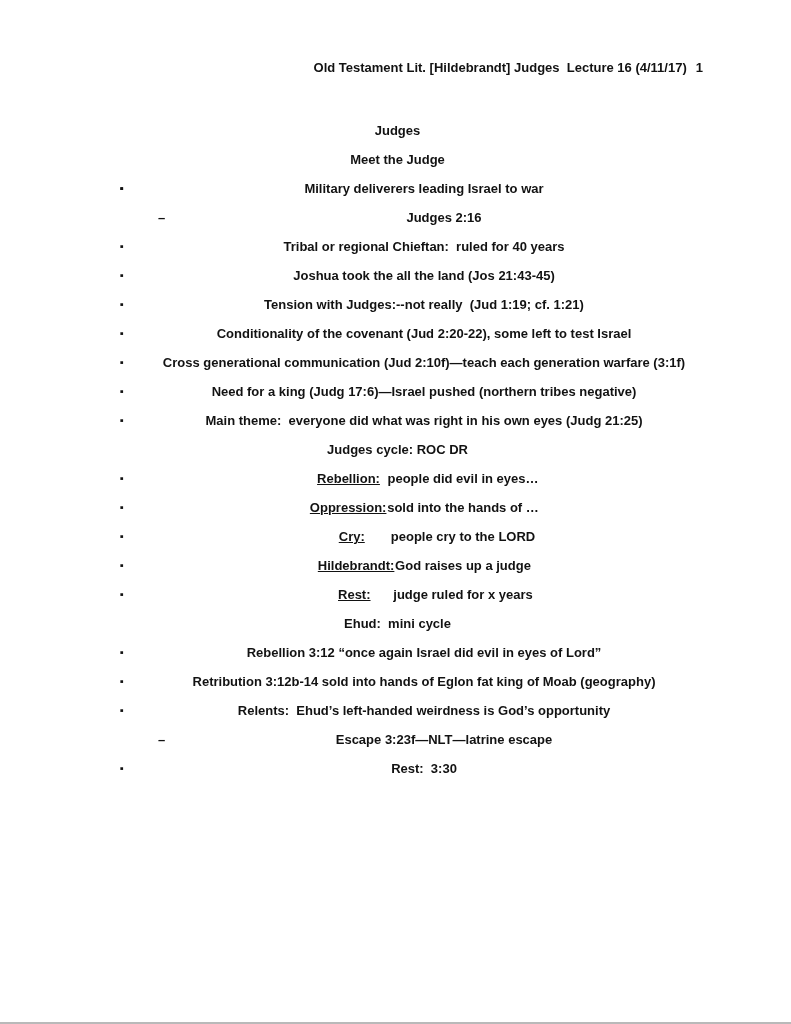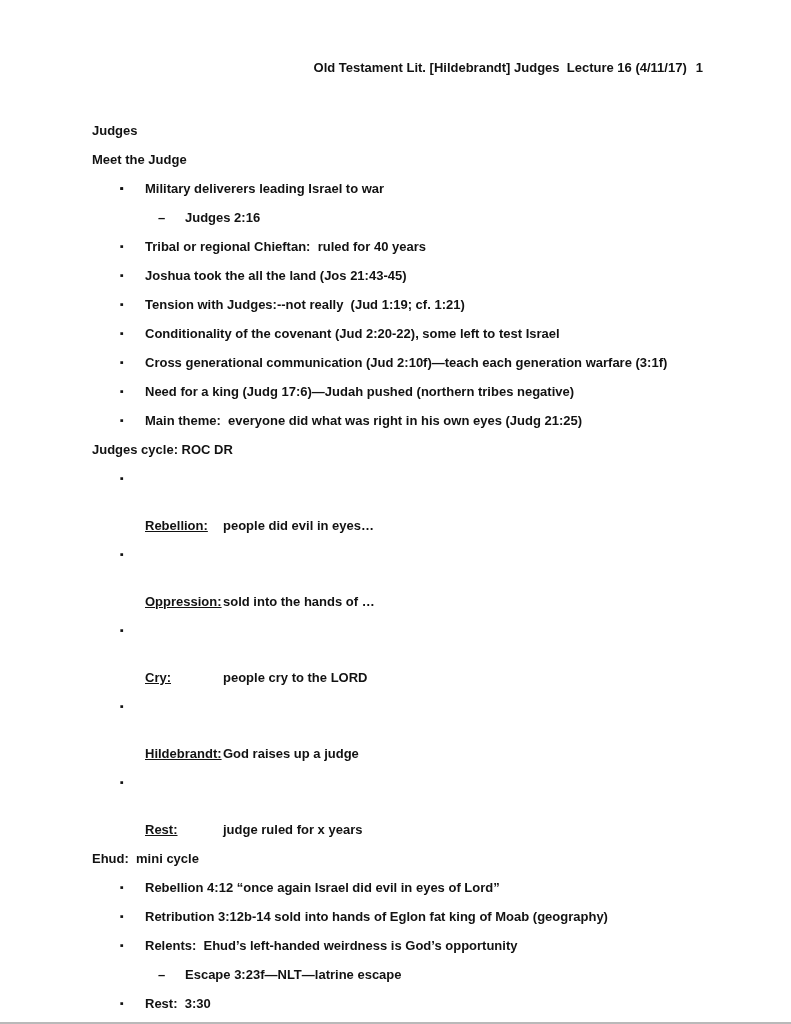--- a/index.html
+++ b/index.html
@@ -26,36 +26,37 @@
     white-space: pre;
     margin-bottom: 24px;
   }
   .pgnum { margin-left: 9px; }
   .doc-body { margin-top: 12px; }
   .line {
     position: relative;
     font-size: 13px;
     line-height: 29px;
     white-space: pre;
+    text-align: center;
   }
   .line.para { padding-left: 0; }
   .line.bullet, .line.term { padding-left: 53px; }
   .line.dash { padding-left: 93px; }
   .glyph {
     position: absolute;
     left: 28px;
     top: 0;
     font-size: 11px;
     line-height: 29px;
   }
   .line.dash .glyph {
     left: 66px;
     font-size: 13px;
   }
-  .term-col { display: inline-block; min-width: 78px; margin-top: 47px; }
+  .term-col { display: inline-block; min-width: 78px; }
   .u { text-decoration: underline; }
   .page-edge {
     position: absolute;
     bottom: 0;
     left: 0;
     width: 791px;
     height: 2px;
     background: #b9b9b9;
   }
 </style>
@@ -70,29 +71,29 @@
       <div class="line para"><span>Judges</span></div>
       <div class="line para"><span>Meet the Judge</span></div>
       <div class="line bullet"><span class="glyph">▪</span></div>
       <div class="line bullet"><span class="glyph">▪</span><span>Military deliverers leading Israel to war</span></div>
       <div class="line dash"><span class="glyph">–</span><span>Judges 2:16</span></div>
       <div class="line bullet"><span class="glyph">▪</span><span>Tribal or regional Chieftan:  ruled for 40 years</span></div>
       <div class="line bullet"><span class="glyph">▪</span><span>Joshua took the all the land (Jos 21:43-45)</span></div>
       <div class="line bullet"><span class="glyph">▪</span><span>Tension with Judges:--not really  (Jud 1:19; cf. 1:21)</span></div>
       <div class="line bullet"><span class="glyph">▪</span><span>Conditionality of the covenant (Jud 2:20-22), some left to test Israel</span></div>
       <div class="line bullet"><span class="glyph">▪</span><span>Cross generational communication (Jud 2:10f)—teach each generation warfare (3:1f)</span></div>
-      <div class="line bullet"><span class="glyph">▪</span><span>Need for a king (Judg 17:6)—Judah pushed (northern tribes negative)</span></div>
+      <div class="line bullet"><span class="glyph">▪</span><span>Need for a king (Judg 17:6)—Israel pushed (northern tribes negative)</span></div>
       <div class="line bullet"><span class="glyph">▪</span><span>Main theme:  everyone did what was right in his own eyes (Judg 21:25)</span></div>
       <div class="line para"><span>Judges cycle: ROC DR</span></div>
       <div class="line term"><span class="glyph">▪</span><span class="term-col"><span class="u">Rebellion:</span></span><span>people did evil in eyes…</span></div>
       <div class="line term"><span class="glyph">▪</span><span class="term-col"><span class="u">Oppression:</span></span><span>sold into the hands of …</span></div>
       <div class="line term"><span class="glyph">▪</span><span class="term-col"><span class="u">Cry:</span></span><span>people cry to the LORD</span></div>
       <div class="line term"><span class="glyph">▪</span><span class="term-col"><span class="u">Hildebrandt:</span></span><span>God raises up a judge</span></div>
       <div class="line term"><span class="glyph">▪</span><span class="term-col"><span class="u">Rest:</span></span><span>judge ruled for x years</span></div>
       <div class="line para"><span>Ehud:  mini cycle</span></div>
-      <div class="line bullet"><span class="glyph">▪</span><span>Rebellion 4:12 “once again Israel did evil in eyes of Lord”</span></div>
+      <div class="line bullet"><span class="glyph">▪</span><span>Rebellion 3:12 “once again Israel did evil in eyes of Lord”</span></div>
       <div class="line bullet"><span class="glyph">▪</span><span>Retribution 3:12b-14 sold into hands of Eglon fat king of Moab (geography)</span></div>
       <div class="line bullet"><span class="glyph">▪</span><span>Relents:  Ehud’s left-handed weirdness is God’s opportunity</span></div>
       <div class="line dash"><span class="glyph">–</span><span>Escape 3:23f—NLT—latrine escape</span></div>
       <div class="line bullet"><span class="glyph">▪</span><span>Rest:  3:30</span></div>
     </div>
 </div>
 <div class="page-edge"></div>
 
 </body></html>

